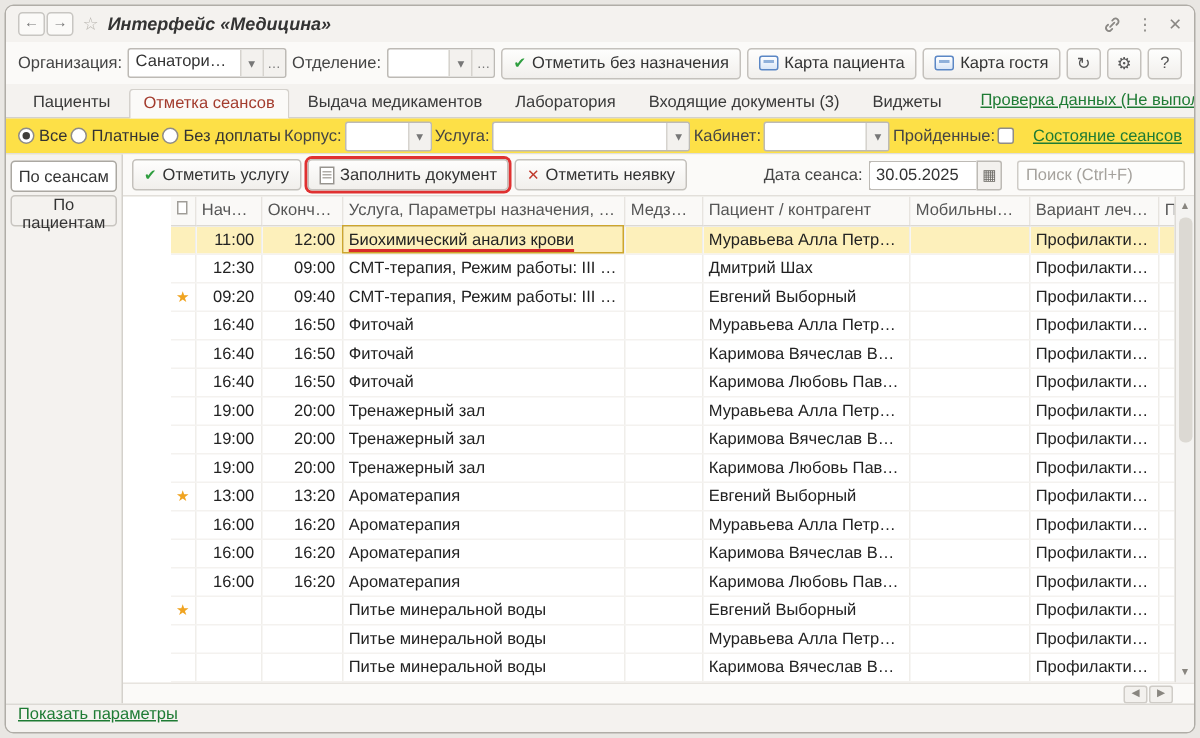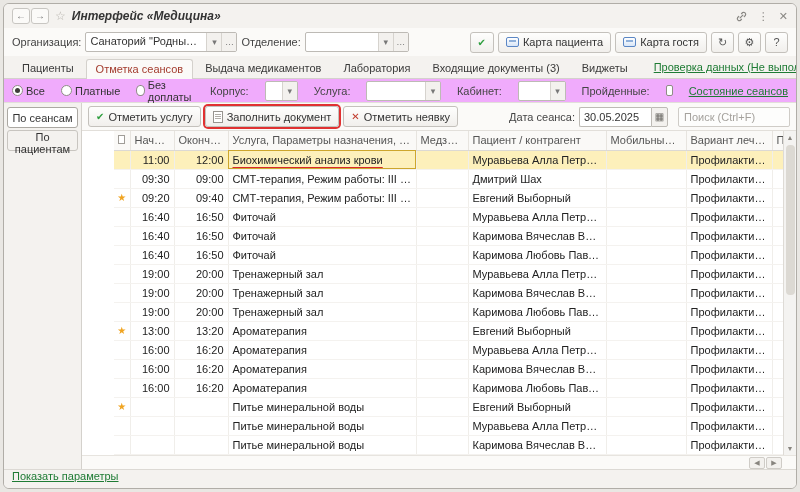--- a/index.html
+++ b/index.html
@@ -49,22 +49,22 @@
   
   .tabbar { height: 23px; display: flex; align-items: flex-end; padding: 0 8px; gap: 2px;
             background: #f4f2ef; border-bottom: 1px solid #d4d1cc; flex: 0 0 auto; }
   .tab { padding: 3px 9px 4px; border: 1px solid transparent; border-bottom: none; color: #3a3a3a;
          white-space: nowrap; cursor: pointer; border-radius: 3px 3px 0 0; }
   .tab.active { background: #fbfaf8; border-color: #d4d1cc; color: #a33c2e; position: relative; top: 1px; }
   .greenlink { color: #1e7b34; text-decoration: underline; cursor: pointer; white-space: nowrap; }
   .tabbar .greenlink { margin-left: 14px; align-self: center; }
 
   
-  .filter-row { height: 24px; display: flex; align-items: center; gap: 16px; padding: 0 8px;
-                background: #f0abfc; border-bottom: 1px solid #e2dfda; flex: 0 0 auto; }
+  .filter-row { height: 24px; display: flex; align-items: center; gap: 2px; padding: 0 8px;
+                background: #fde047; border-bottom: 1px solid #e2dfda; flex: 0 0 auto; }
   .radio { display: inline-flex; align-items: center; gap: 3px; cursor: pointer; }
   .rb { width: 11px; height: 11px; border: 1px solid #8f8c87; border-radius: 50%; background: #fff;
         display: inline-block; position: relative; }
   .rb.checked::after { content: ""; position: absolute; inset: 2px; border-radius: 50%; background: #3f3d3a; }
   .cb { width: 11px; height: 11px; border: 1px solid #8f8c87; background: #fff; display: inline-block;
         border-radius: 2px; cursor: pointer; }
   .combo.small-b { width: 58px; } .combo.small-u { width: 132px; } .combo.small-k { width: 84px; }
   .filter-row .greenlink { margin-left: auto; }
 
   
@@ -156,20 +156,21 @@
     </div>
     <span class="flabel">Отделение:</span>
     <div class="combo dept">
       <span class="val"></span>
       <span class="cbtn">▾</span>
       <span class="cbtn">…</span>
     </div>
     <div class="hdr-buttons">
       <button class="btn">
         <span class="g-green">✔</span>
+        <span>Отметить без назначения</span>
       </button>
       <button class="btn">
         <span class="icon-card"></span>
         <span>Карта пациента</span>
       </button>
       <button class="btn">
         <span class="icon-card"></span>
         <span>Карта гостя</span>
       </button>
       <button class="btn iconbtn">
@@ -292,21 +293,21 @@
     <td class="c-end">12:00</td>
     <td class="c-service focus annotated">Биохимический анализ крови</td>
     <td class="c-med"></td>
     <td class="c-patient">Муравьева Алла Петровна</td>
     <td class="c-phone"></td>
     <td class="c-treat">Профилактический</td>
     <td class="c-paid"></td>
   </tr>
                 <tr class="trow">
     <td class="c-icon"></td>
-    <td class="c-start">09:30</td>
+    <td class="c-start">12:30</td>
     <td class="c-end">09:00</td>
     <td class="c-service">СМТ-терапия, Режим работы: III – IV 50 Гц 100...</td>
     <td class="c-med"></td>
     <td class="c-patient">Дмитрий Шах</td>
     <td class="c-phone"></td>
     <td class="c-treat">Профилактический</td>
     <td class="c-paid"></td>
   </tr>
                 <tr class="trow">
     <td class="c-icon">★</td>

